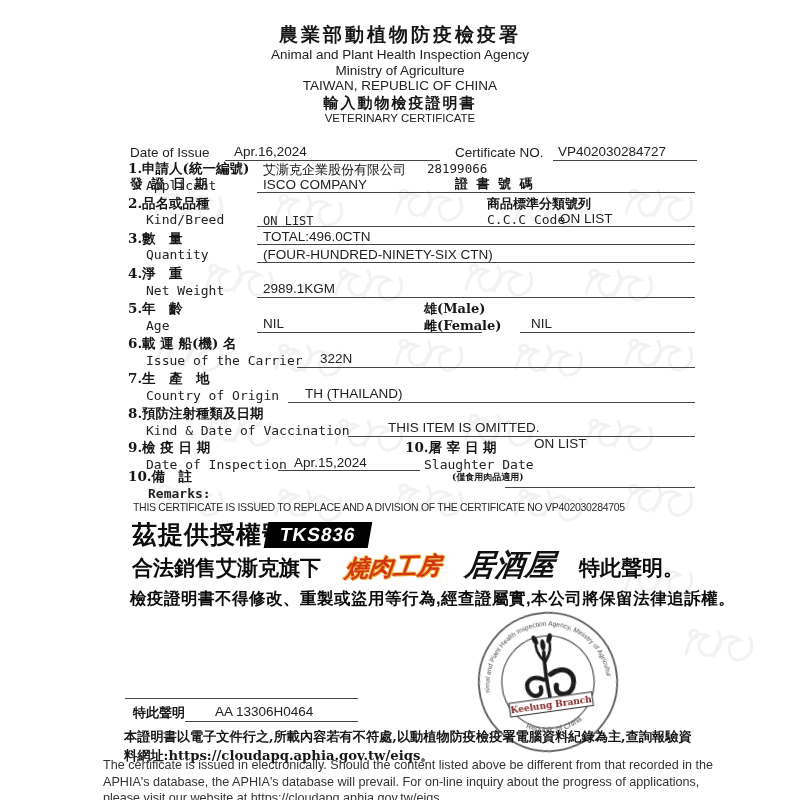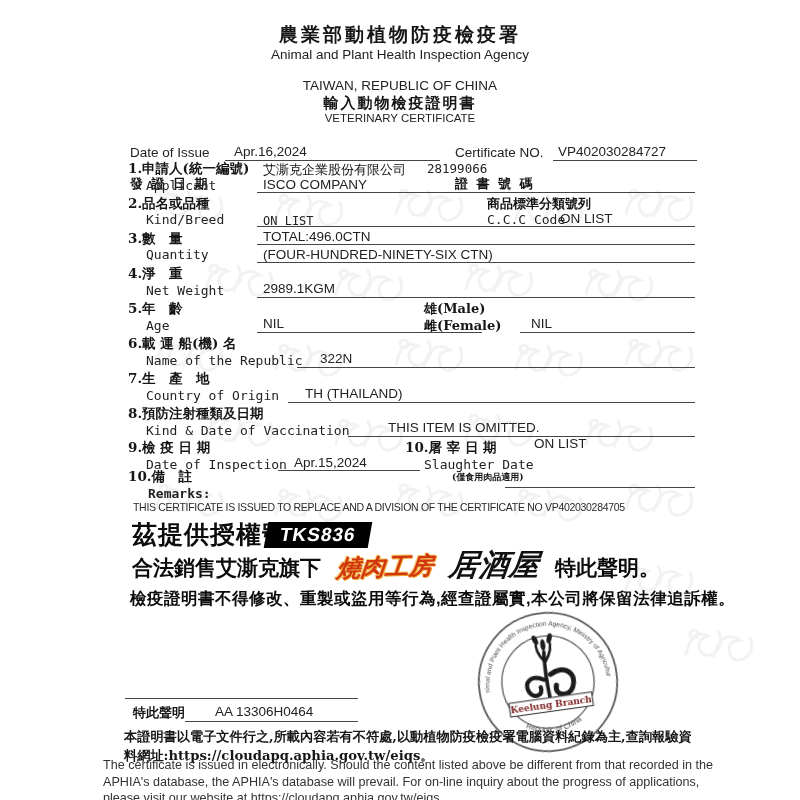--- a/index.html
+++ b/index.html
@@ -13,21 +13,21 @@
   .val-mono{font-family:"DejaVu Sans Mono","Liberation Mono",monospace;font-size:12px;color:#222;}
   .uline{position:absolute;height:0;border-top:1.5px solid #454545;}
   .hdr-zh{font-size:19px;letter-spacing:3px;}
   .hdr-en{font-size:13.5px;color:#222;text-align:center;}
   .sec-label{font-size:13px;letter-spacing:2px;margin-top:48px;}
   .num-label{font-size:13.5px;}
   .auth1{font-size:25px;font-weight:bold;color:#0c0c0c;letter-spacing:1px;
          font-family:"Liberation Sans",sans-serif;}
   .badge{position:absolute;background:#000;color:#fff;transform:skewX(-10deg);
          padding:2px 14px;font-size:19px;font-weight:bold;letter-spacing:1px;}
-  .auth2{position:absolute;display:inline-flex;align-items:baseline;gap:16px;}
+  .auth2{position:absolute;display:inline-flex;align-items:baseline;gap:24px;}
   .auth2-txt{font-size:21px;font-weight:bold;color:#0c0c0c;font-family:"Liberation Sans",sans-serif;}
   .brand-red{font-size:24px;font-weight:bold;font-style:italic;color:#d03612;
              font-family:"DejaVu Serif",serif;transform:skewX(-8deg) rotate(-2deg);
              text-shadow:1px 1px 0 #f0a72e,-1px -1px 0 #f5c86a;}
   .brand-black{font-size:30px;font-weight:bold;color:#111;
              font-family:"DejaVu Serif",serif;font-style:italic;transform:skewX(-6deg);}
   .warning{font-size:16.5px;font-weight:bold;color:#0c0c0c;letter-spacing:0.5px;
            font-family:"Liberation Sans",sans-serif;}
   .remark-line{font-family:Liberation Sans, sans-serif;font-size:10.5px;
                letter-spacing:-0.3px;color:#2a2a2a;}
@@ -75,20 +75,21 @@
         <use href="#wm" x="390" y="475"></use>
         <use href="#wm" x="510" y="480"></use>
         <use href="#wm" x="620" y="475"></use>
       <use href="#wm" x="620" y="555"></use>
         <use href="#wm" x="680" y="620"></use>
     </g>
   </svg>
 
   <div class="center zh hdr-zh" style="top:22px">農業部動植物防疫檢疫署</div>
   <div class="center hdr-en" style="top:47px">Animal and Plant Health Inspection Agency</div>
+  <div class="center hdr-en" style="top:63px">Ministry of Agriculture</div>
   <div class="center hdr-en" style="top:78px">TAIWAN, REPUBLIC OF CHINA</div>
   <div class="center zh" style="top:94px;font-size:15px;letter-spacing:2px">輸入動物檢疫證明書</div>
   <div class="center" style="top:112px;font-size:11.5px;color:#222">VETERINARY CERTIFICATE</div>
 
   <div class="abs zh sec-label" style="left:130px;top:127px">發 證 日 期</div>
   <div class="abs zh sec-label" style="left:455px;top:127px">證 書 號 碼</div>
   <div class="abs val" style="left:130px;top:145px">Date of Issue</div>
   <div class="abs val" style="left:234px;top:144px">Apr.16,2024</div>
   <div class="uline" style="left:225px;top:160px;width:215px"></div>
   <div class="abs val" style="left:455px;top:145px">Certificate NO.</div>
@@ -126,21 +127,21 @@
   <div class="abs zh num-label" style="left:128px;top:300px">5.年　齡</div>
   <div class="abs zh" style="left:424px;top:300px;font-size:13px">雄(Male)</div>
   <div class="abs en-sub" style="left:146px;top:318px">Age</div>
   <div class="abs val" style="left:263px;top:316px">NIL</div>
   <div class="uline" style="left:257px;top:332px;width:225px"></div>
   <div class="abs zh" style="left:424px;top:317px;font-size:13px">雌(Female)</div>
   <div class="abs val" style="left:531px;top:316px">NIL</div>
   <div class="uline" style="left:520px;top:332px;width:175px"></div>
 
   <div class="abs zh num-label" style="left:128px;top:335px">6.載 運 船(機) 名</div>
-  <div class="abs en-sub" style="left:146px;top:353px">Name of the Republic</div>
+  <div class="abs en-sub" style="left:146px;top:353px">Issue of the Carrier</div>
   <div class="abs val" style="left:320px;top:351px">322N</div>
   <div class="uline" style="left:297px;top:367px;width:398px"></div>
 
   <div class="abs zh num-label" style="left:128px;top:370px">7.生　產　地</div>
   <div class="abs en-sub" style="left:146px;top:388px">Country of Origin</div>
   <div class="abs val" style="left:305px;top:386px">TH (THAILAND)</div>
   <div class="uline" style="left:288px;top:402px;width:407px"></div>
 
   <div class="abs zh num-label" style="left:128px;top:405px">8.預防注射種類及日期</div>
   <div class="abs en-sub" style="left:146px;top:423px">Kind &amp; Date of Vaccination</div>

